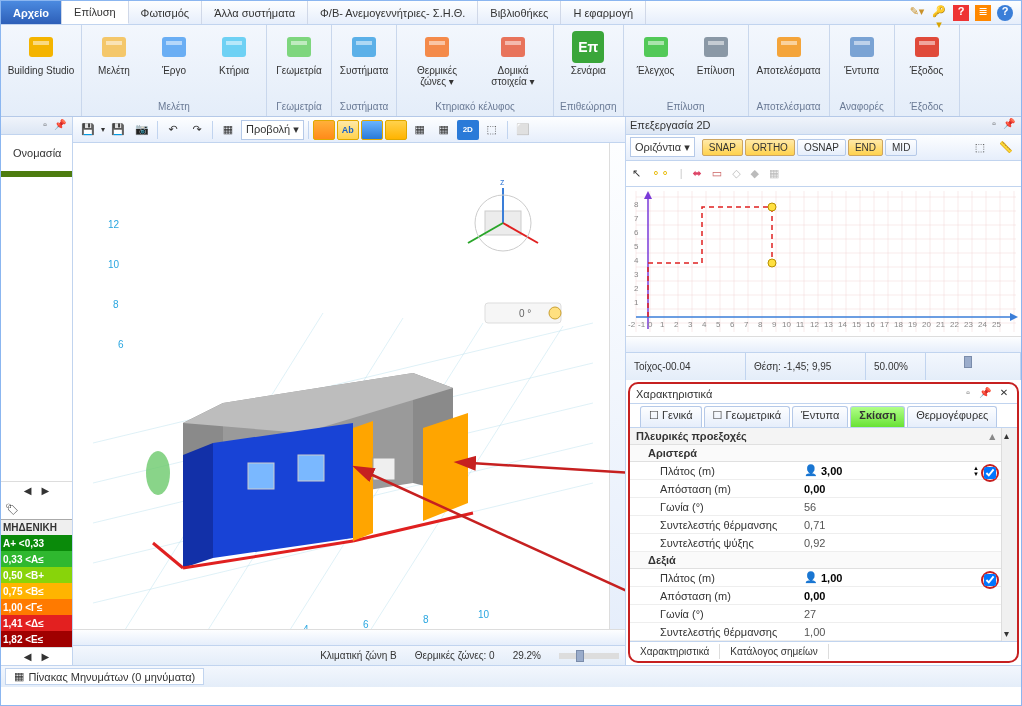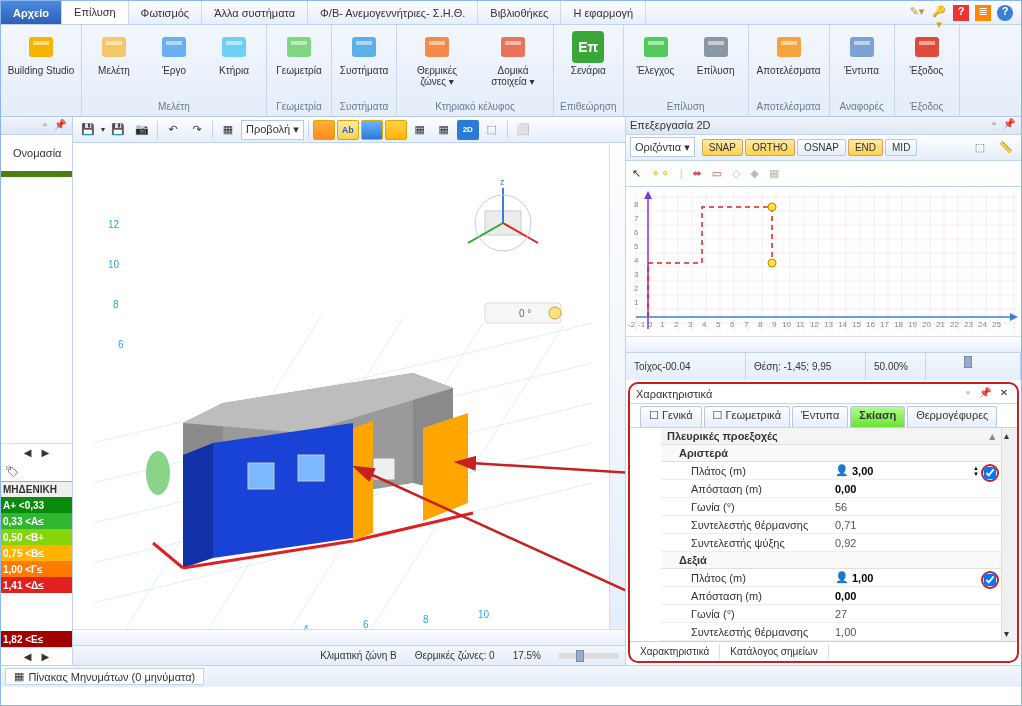--- a/index.html
+++ b/index.html
@@ -63,21 +63,21 @@
 .plan-status { height: 28px; background: linear-gradient(#f3f7fd,#e4edf9); border-top: 1px solid #c1d4ef; display:flex; align-items:center; font-size:10px; }
 .plan-status > div { padding: 0 8px; border-right:1px solid #c1d4ef; height:100%; display:flex; align-items:center; }
 
 .props-panel { flex:1; border: 2px solid #c62020; border-radius: 10px; margin: 2px; display:flex; flex-direction:column; position:relative; }
 .props-title { height: 20px; display:flex; align-items:center; padding:0 6px; font-size:11px; border-bottom:1px solid #c1d4ef; }
 .props-title .sp { margin-left:auto; display:flex; gap:4px; }
 .tabs-row { height: 24px; display:flex; padding: 2px 4px 0 10px; gap:2px; border-bottom:1px solid #c1d4ef; }
 .ptab { padding: 2px 8px; border:1px solid #b5c9e8; border-bottom:none; background: linear-gradient(#fdfeff,#e6eefb); font-size:11px; cursor:pointer; border-radius: 3px 3px 0 0; }
 .ptab.active { background: linear-gradient(#b1ff89,#68e234); font-weight:bold; }
 
-.prop-grid { flex:1; overflow:auto; font-size:11px;margin-left:31px; }
+.prop-grid { flex:1; overflow:auto; font-size:11px; }
 .prop-section { background:#f4f4f4; padding:2px 6px; font-weight:bold; border-bottom:1px solid #e0e0e0; }
 .prop-subsection { background:#fafafa; padding:2px 18px; font-weight:bold; border-bottom:1px solid #e0e0e0; }
 .prop-row { display:flex; border-bottom:1px solid #eee; height:18px; align-items:center; }
 .prop-key { width: 170px; padding-left: 30px; }
 .prop-val { flex:1; padding-left:4px; color:#555; position:relative; display:flex; align-items:center; }
 .prop-val.bold { font-weight:bold; color:#000; }
 .prop-val .person-ico { width:14px; height:14px; margin-right:3px; display:inline-block; }
 .chk-circle { position:absolute; right:2px; top:0; width:18px; height:18px; border:2px solid #c62020; border-radius:50%; display:flex; align-items:center; justify-content:center; }
 .chk-circle input { width:12px; height:12px; }
 .spinner { position:absolute; right:22px; display:flex; flex-direction:column; }
@@ -306,21 +306,21 @@
     </div>
     <div class="legend">
       <div class="legend-head">ΜΗΔΕΝΙΚΗ</div>
       <div id="legend-rows">
           <div class="legend-row" style="background: rgb(10, 138, 10);">A+ &lt;0,33</div>
           <div class="legend-row" style="background: rgb(47, 184, 47);">0,33 &lt;Α≤</div>
           <div class="legend-row" style="background: rgb(136, 212, 10);">0,50 &lt;B+</div>
           <div class="legend-row" style="background: rgb(255, 180, 0);">0,75 &lt;B≤</div>
           <div class="legend-row" style="background: rgb(255, 122, 0);">1,00 &lt;Γ≤</div>
           <div class="legend-row" style="background: rgb(227, 32, 32);">1,41 &lt;Δ≤</div>
-          <div class="legend-row" style="background: rgb(160, 0, 0); margin-top: 38px;">1,82 &lt;E≤</div>
+          <div class="legend-row" style="background: rgb(160, 0, 0);">1,82 &lt;E≤</div>
         </div>
     </div>
     <div class="scroll-arrows">
         <span>◀</span>
         <span>▶</span>
       </div>
   </div>
 
   <div class="center-col">
     <div class="viewport-toolbar">
@@ -421,21 +421,21 @@
         <line x1="560" y1="330" x2="398" y2="320" stroke="#c62020" stroke-width="2.5" marker-end="url(#ah)"></line>
         <line x1="580" y1="460" x2="295" y2="330" stroke="#c62020" stroke-width="2.5" marker-end="url(#ah)"></line>
       </svg>
       <div style="position:absolute;right:0;top:0;bottom:0;width:16px;background:linear-gradient(#fdfeff,#e6eefb);border-left:1px solid #ddd"></div>
     </div>
     <div style="height:16px;background:linear-gradient(#fdfeff,#e6eefb);border-top:1px solid #ddd"></div>
     <div class="status-bar">
       <span style="flex:1"></span>
       <span>Κλιματική ζώνη B</span>
       <span>Θερμικές ζώνες: 0</span>
-      <span>17.5%</span>
+      <span>29.2%</span>
       <span style="width:60px;height:6px;background:#ddd;position:relative">
           <span style="position:absolute;left:17px;top:-3px;width:8px;height:12px;background:#9aaccb;border:1px solid #7a8cab"></span>
         </span>
     </div>
   </div>
 
   <div class="right-col">
     <div class="panel-titlebar">
       <span>Επεξεργασία 2D</span>
       <span class="sp">

